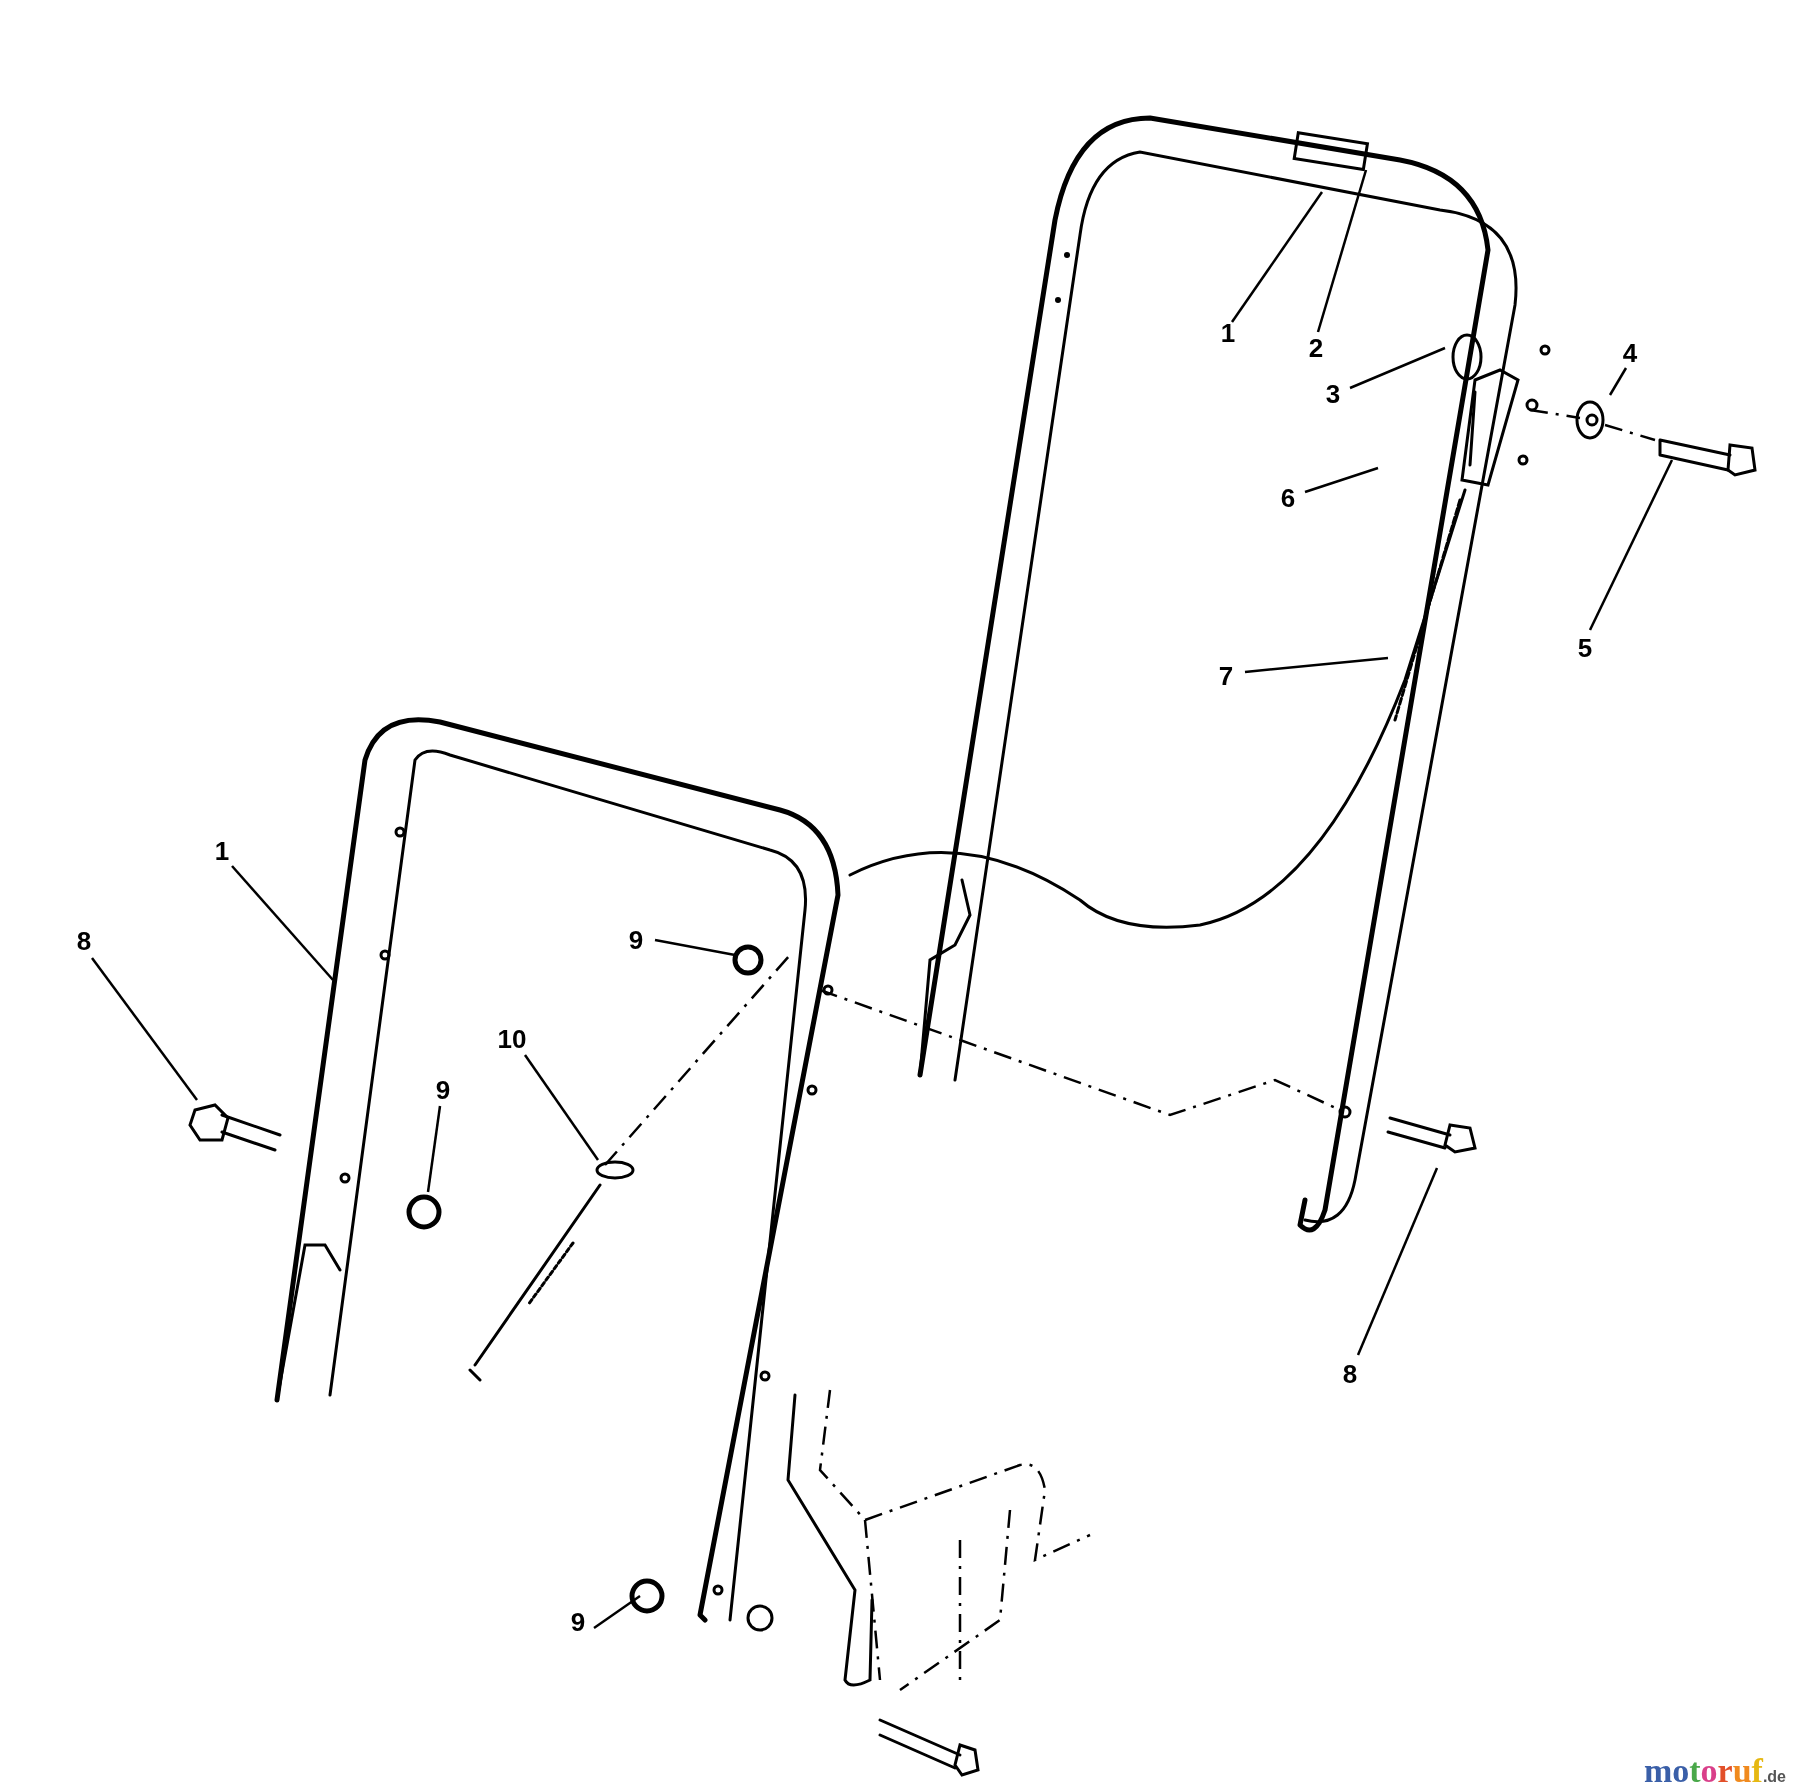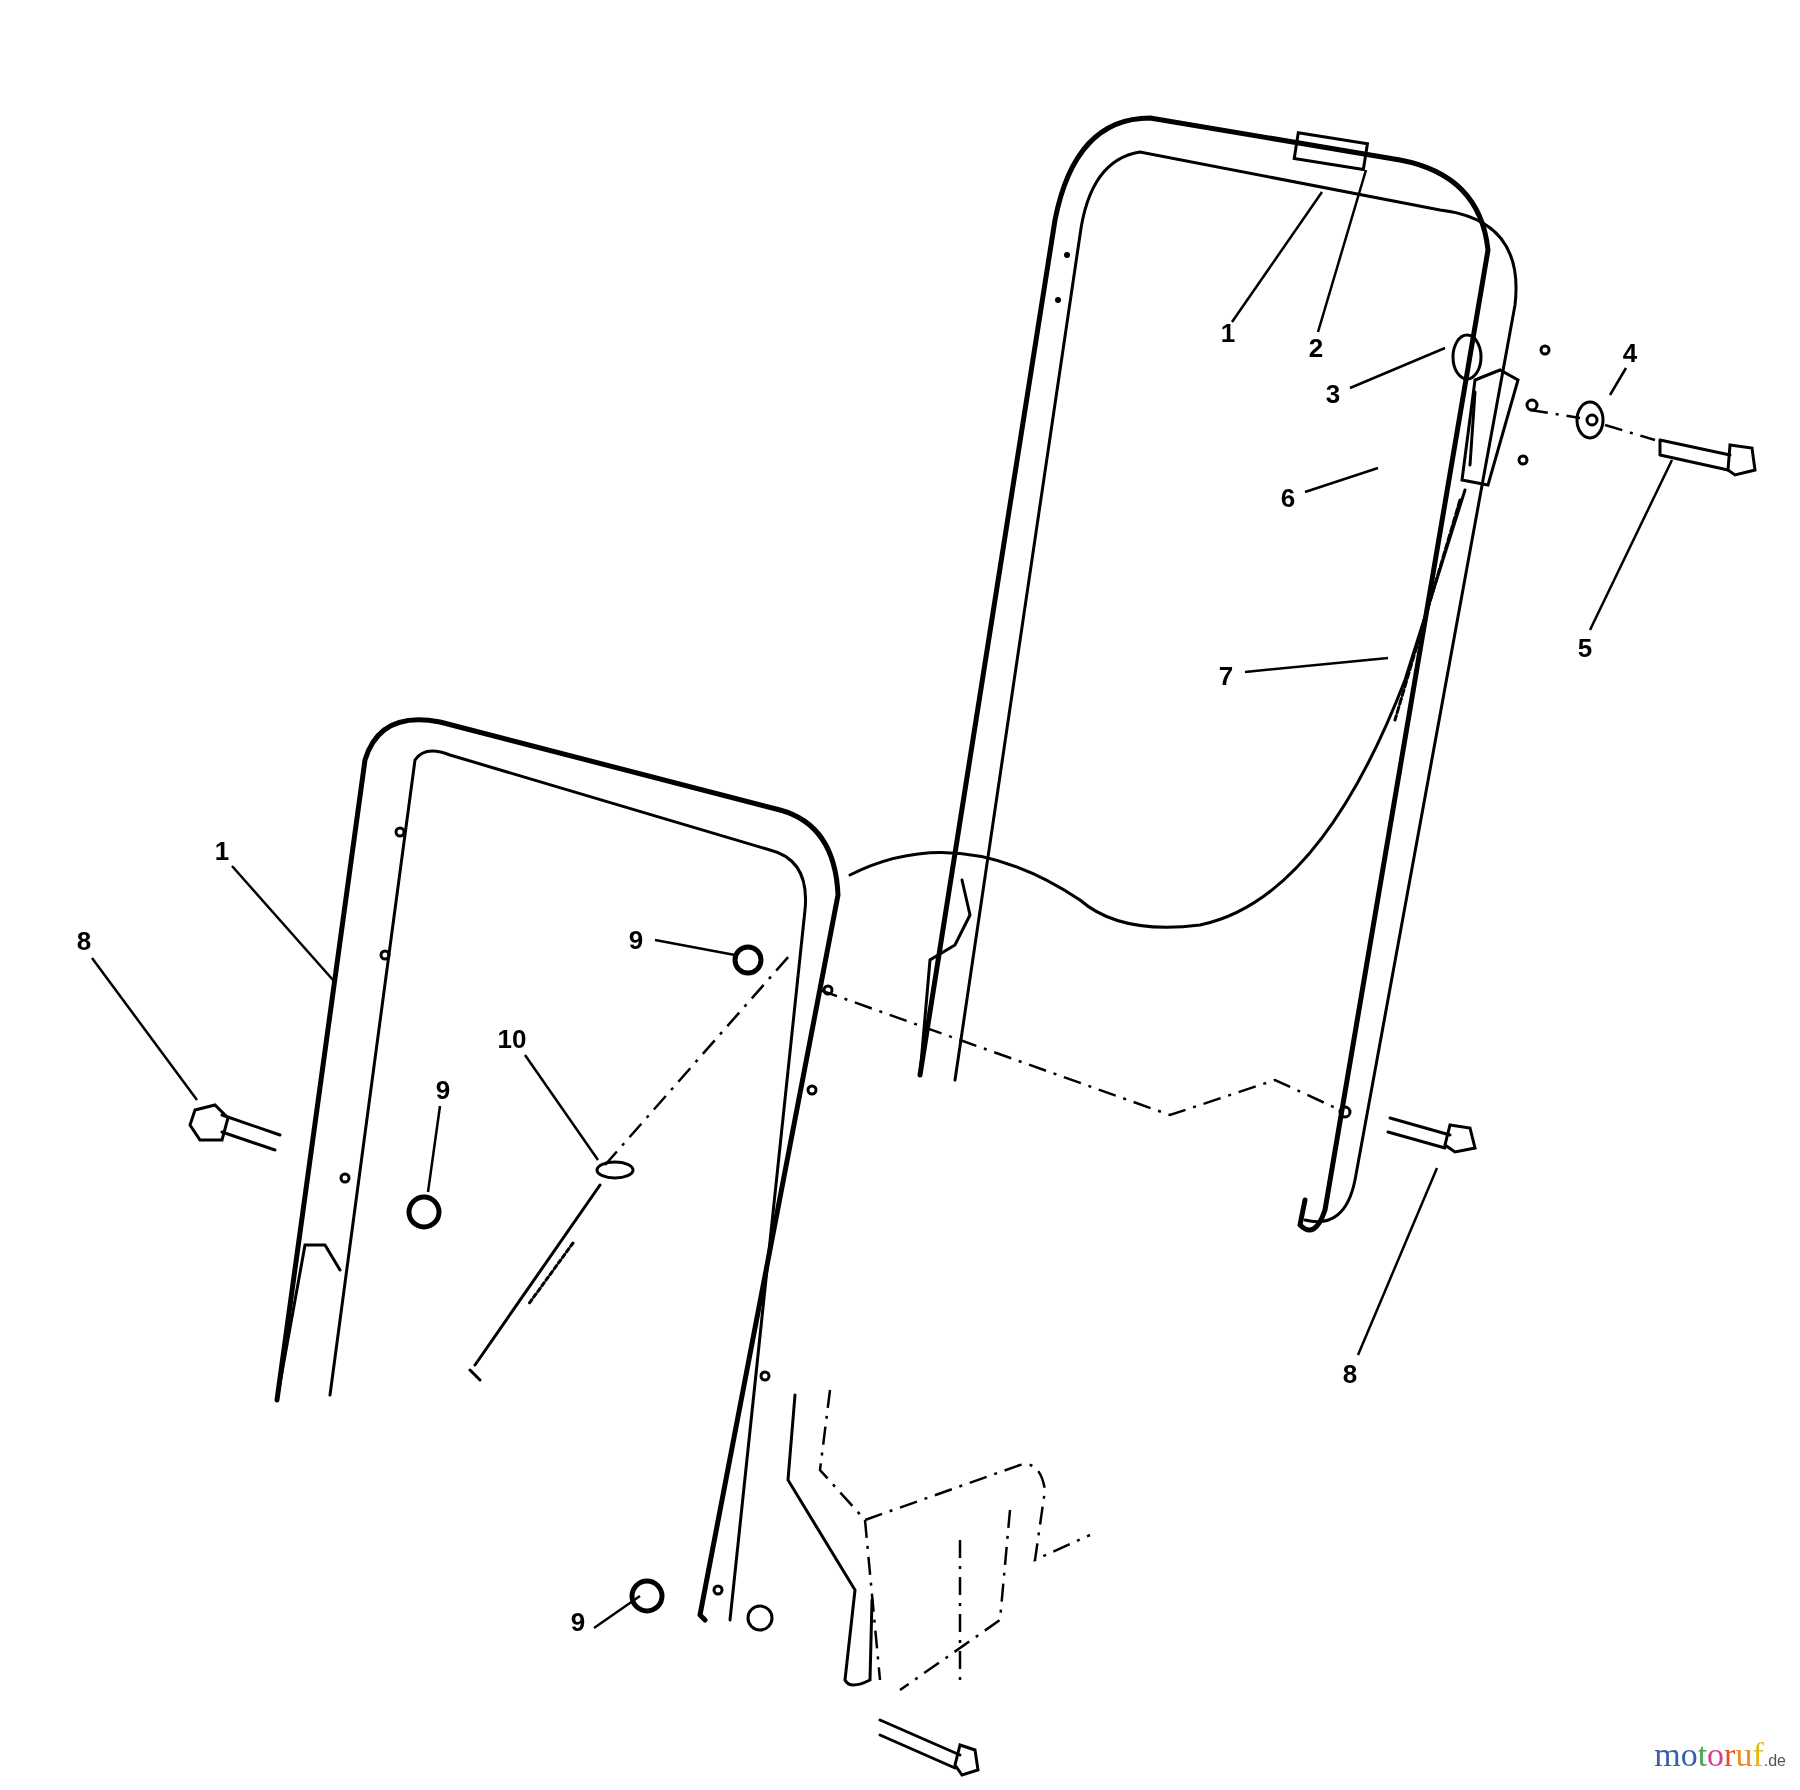--- a/index.html
+++ b/index.html
@@ -6,22 +6,22 @@
   body { width: 1800px; height: 1790px; position: relative; overflow: hidden;
          font-family: "Liberation Sans", sans-serif; }
   #diagram { position: absolute; left: 0; top: 0; width: 1800px; height: 1790px; }
   .part { fill: none; stroke: #000; stroke-width: 5; stroke-linecap: round; stroke-linejoin: round; }
   .thin { fill: none; stroke: #000; stroke-width: 3; stroke-linecap: round; }
   .leader { fill: none; stroke: #000; stroke-width: 2.5; }
   .dash { fill: none; stroke: #000; stroke-width: 2.5; stroke-dasharray: 18 8 3 8; }
   .dot { fill: #000; }
   .lbl { position: absolute; font-family: "Liberation Sans", sans-serif; font-weight: bold;
          font-size: 26px; color: #000; line-height: 1; transform: translate(-50%, -50%); }
-  .wm { position: absolute; right: 14px; bottom: 16px; font-family: "Liberation Serif", serif;
-        font-size: 34px; letter-spacing: 0px; }
+  .wm { position: absolute; right: 14px; bottom: 0; font-family: "Liberation Serif", serif;
+        font-size: 34px; letter-spacing: 0px; font-weight: bold; }
   .wm .de { font-family: "Liberation Sans", sans-serif; font-size: 16px; color: #555; }
 </style>
 </head>
 <body>
 
 <svg id="diagram" viewBox="0 0 1800 1790" xmlns="http://www.w3.org/2000/svg">
 
   <g>
     <path class="part" d="M920 1075 L1055 220 Q1075 118 1150 118 L1400 160 Q1480 175 1488 250 L1325 1210 Q1315 1240 1300 1225 L1305 1200"></path>
     <path class="thin" d="M955 1080 L1080 235 Q1090 160 1140 152 L1440 210 Q1525 220 1515 305 L1355 1180 Q1345 1230 1305 1220"></path>

